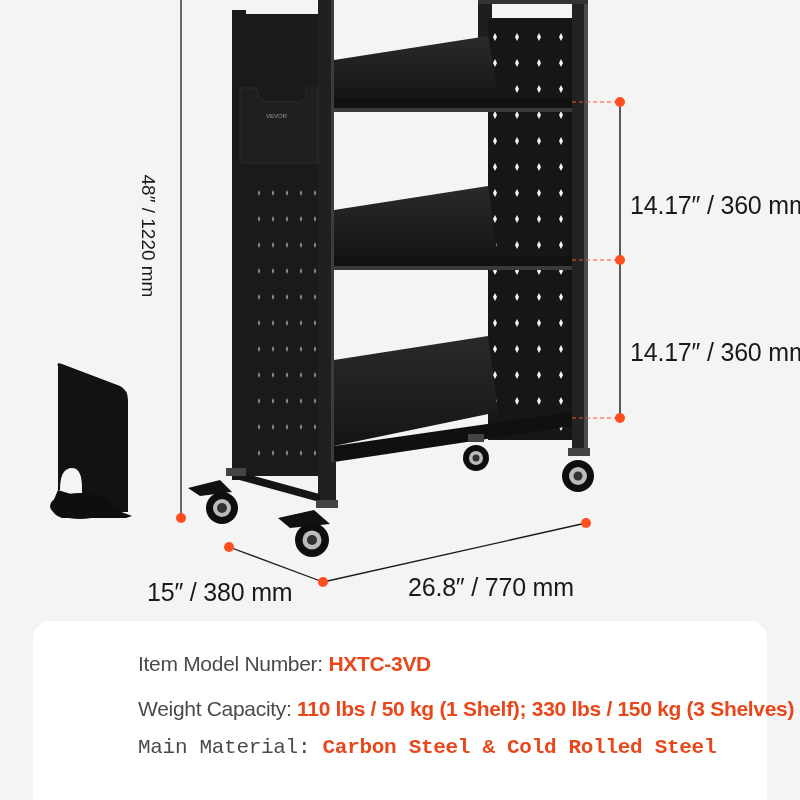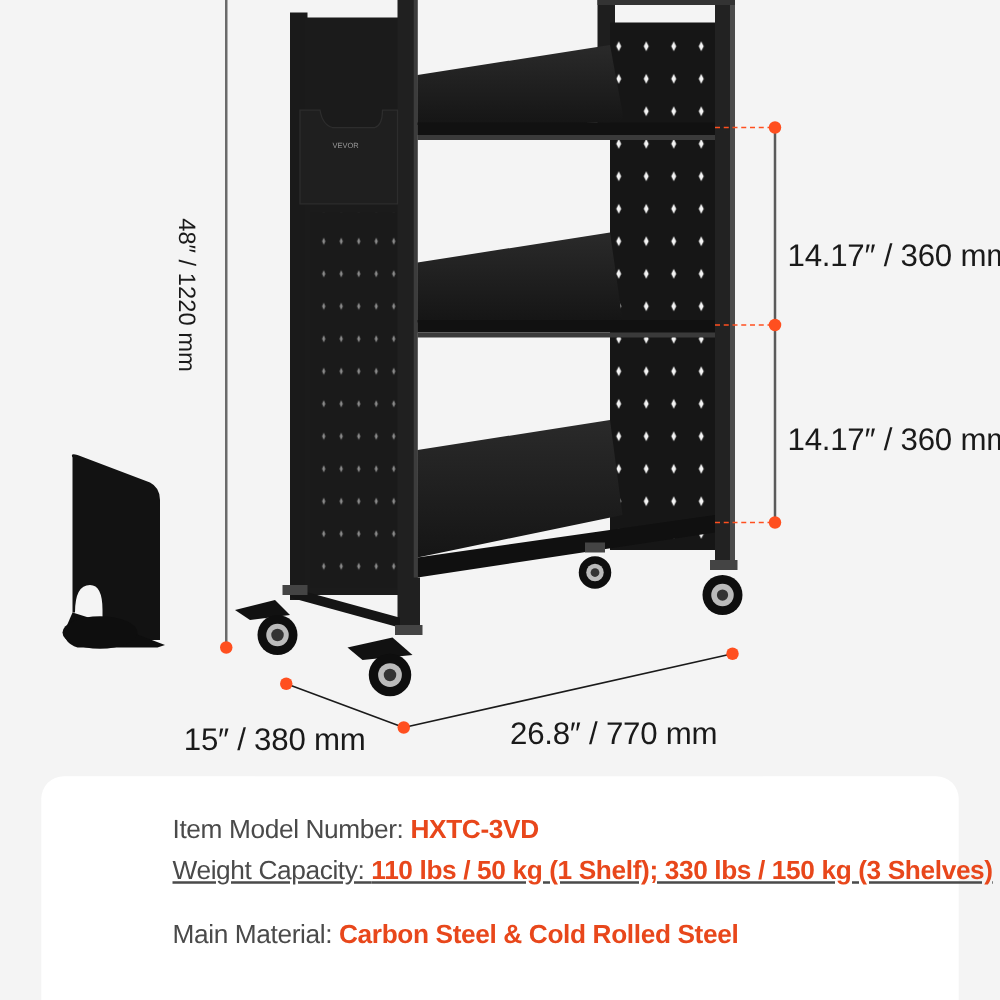--- a/index.html
+++ b/index.html
@@ -129,19 +129,19 @@
 <div class="dim-vertical">48″ / 1220 mm</div>
 <div class="dim-label" style="left:630px; top:191px;">14.17″ / 360 mm</div>
 <div class="dim-label" style="left:630px; top:338px;">14.17″ / 360 mm</div>
 <div class="dim-label" style="left:147px; top:578px;">15″ / 380 mm</div>
 <div class="dim-label" style="left:408px; top:573px;">26.8″ / 770 mm</div>
 
 <div class="spec-card">
   <div class="spec-row" style="top:31px;">
     <span>Item Model Number: </span><span class="val">HXTC-3VD</span>
   </div>
-  <div class="spec-row" style="top:64px;text-decoration:underline;">
+  <div class="spec-row" style="top:76px;">
     <span>Weight Capacity: </span><span class="val">110 lbs / 50 kg (1 Shelf); 330 lbs / 150 kg (3 Shelves)</span>
   </div>
-  <div class="spec-row" style="top:115px;">
+  <div class="spec-row" style="top:115px;font-family:Liberation Mono, monospace;">
     <span>Main Material: </span><span class="val">Carbon Steel &amp; Cold Rolled Steel</span>
   </div>
 </div>
 
 </body></html>

